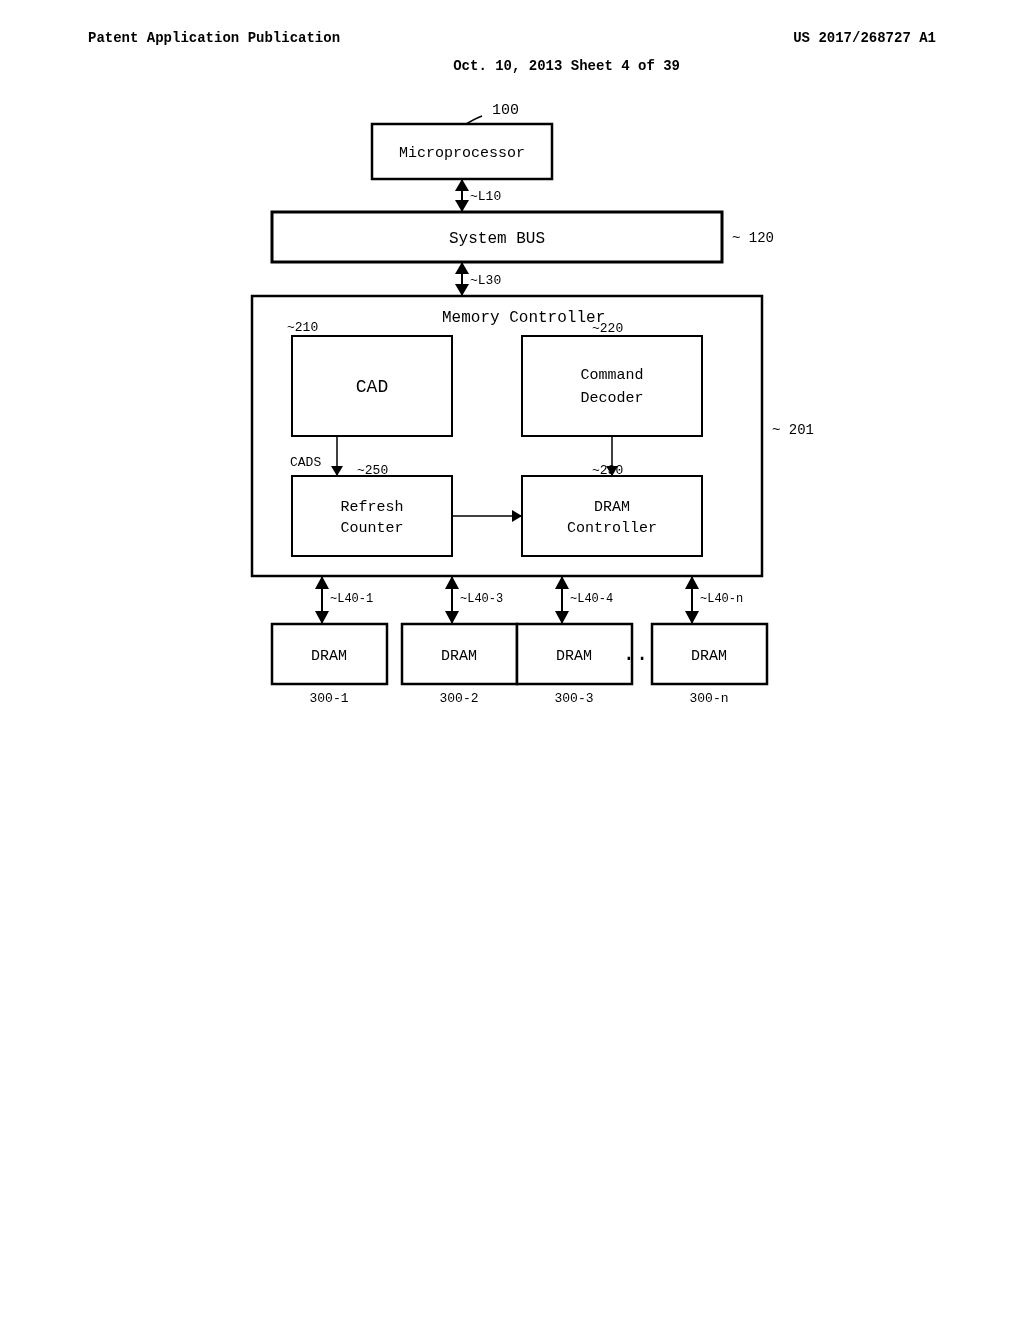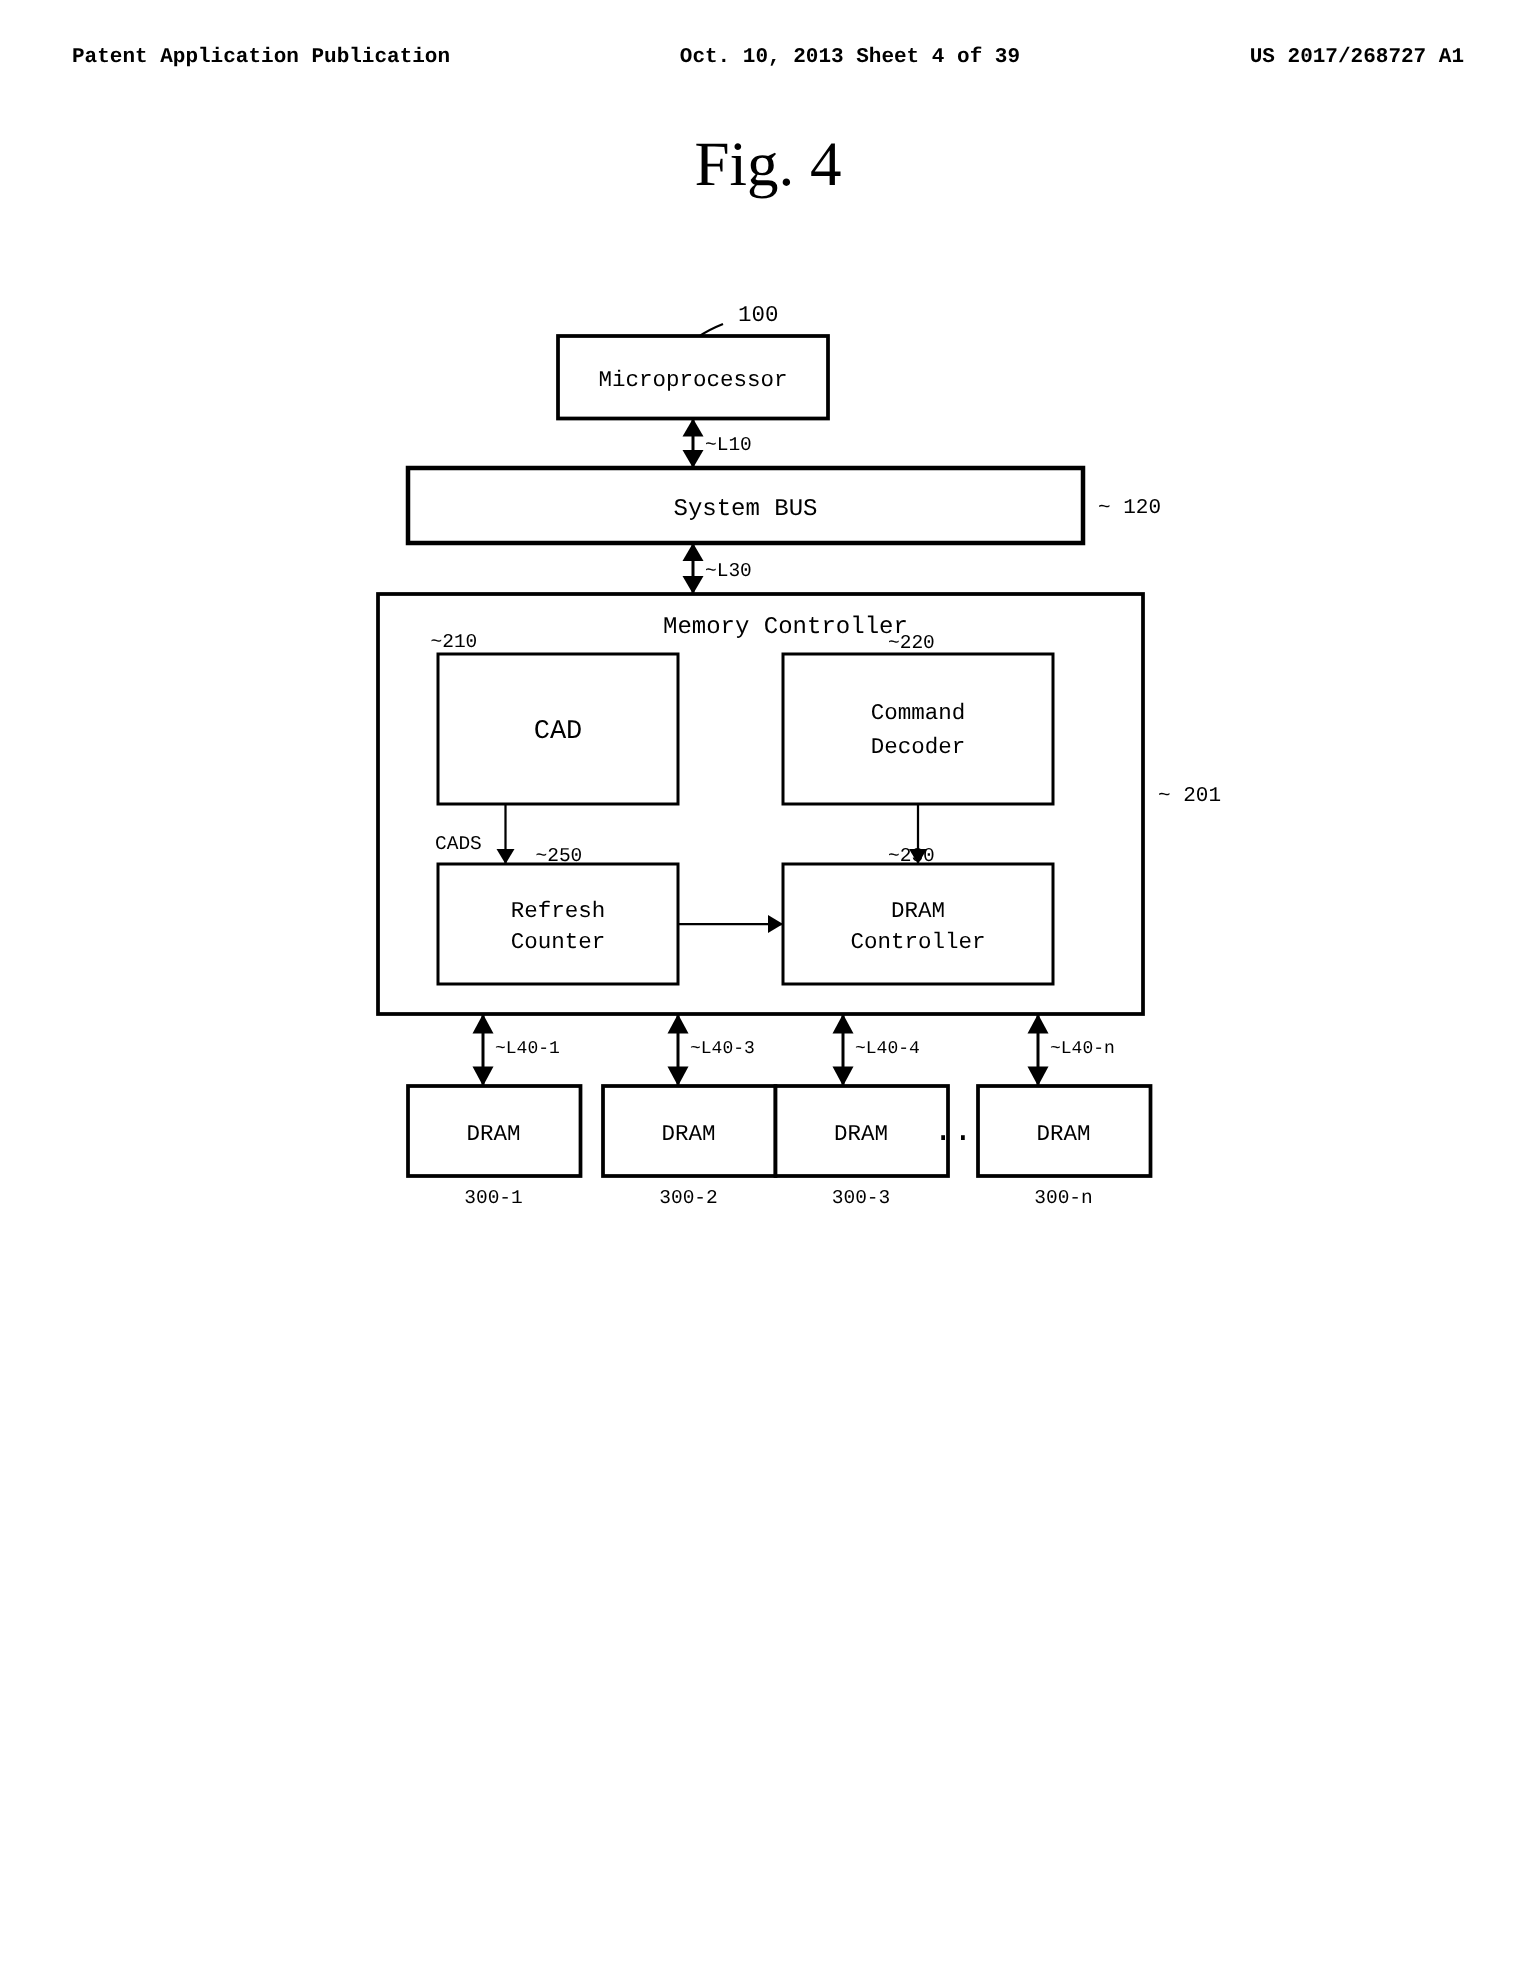--- a/index.html
+++ b/index.html
@@ -10,35 +10,35 @@
       min-height: 1320px;
       position: relative;
       overflow: hidden;
     }
 
     .page {
       width: 1024px;
       min-height: 1320px;
       background: #fff;
       position: relative;
-      padding: 30px 48px;
+      padding: 30px 88px;
     }
 
     
     .header {
       display: flex;
       justify-content: space-between;
       align-items: flex-start;
       margin-bottom: 10px;
       font-size: 14px;
       font-weight: bold;
     }
 
     .header-left { font-size: 14px; font-weight: bold; }
-    .header-center { font-size: 14px; font-weight: bold; text-align: left; }
+    .header-center { font-size: 14px; font-weight: bold; text-align: left; margin-top: 28px; }
     .header-right { font-size: 14px; font-weight: bold; }
 
     
     .fig-title {
       text-align: center;
       font-size: 42px;
       font-weight: normal;
       margin-top: 40px;
       margin-bottom: 50px;
       font-family: 'Times New Roman', serif;
@@ -48,21 +48,20 @@
 <body>
 
 <div class="page">
 
   <div class="header">
     <div class="header-left">Patent Application Publication</div>
     <div class="header-center">Oct. 10, 2013   Sheet 4 of 39</div>
     <div class="header-right">US 2017/268727 A1</div>
   </div>
 
-  <div class="fig-title">Fig.  4</div>
 
   <div style="position:relative; width:700px; margin:0 auto; height:750px;">
     <svg width="700" height="750" style="position:absolute;top:0;left:0;">
 
       <text x="330" y="30" font-size="15" font-family="Courier New">100</text>
       <path d="M 320 32 Q 300 40 295 50" stroke="#000" stroke-width="1.5" fill="none"></path>
 
       <rect x="210" y="40" width="180" height="55" fill="white" stroke="black" stroke-width="2.5"></rect>
       <text x="300" y="73" font-size="15" font-family="Courier New" text-anchor="middle">Microprocessor</text>
 

